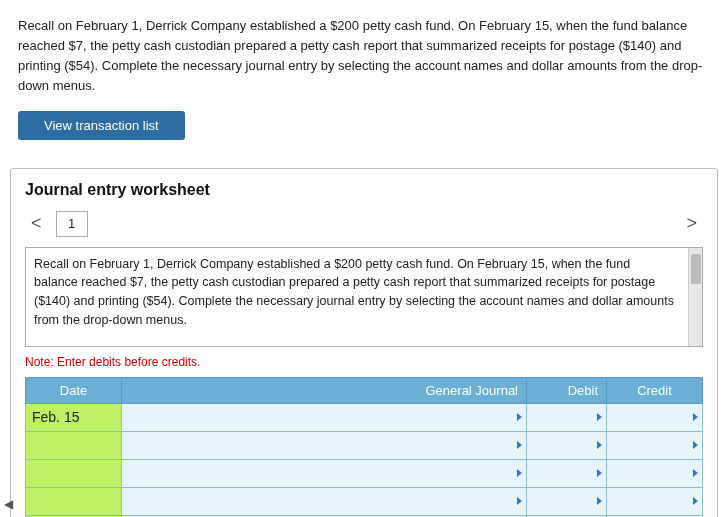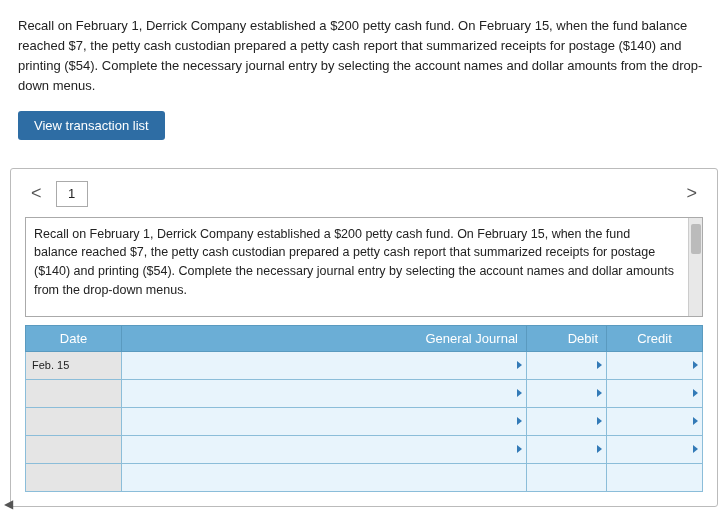--- a/index.html
+++ b/index.html
@@ -22,21 +22,21 @@
       font-size: 13px;
       color: #222;
       line-height: 1.55;
       margin-bottom: 14px;
     }
 
     .btn-view {
       display: inline-block;
       background: #2e6da4;
       color: #fff;
-      padding: 7px 16px;
+      padding: 7px 26px;
       border: none;
       border-radius: 3px;
       font-size: 13px;
       cursor: pointer;
       margin-bottom: 10px;
     }
 
     .worksheet-container {
       border: 1px solid #bbb;
       margin: 8px 10px 0 10px;
@@ -164,22 +164,22 @@
     }
 
     .journal-table tbody tr td {
       border: 1px solid #8bbdd9;
       background: #e8f4fc;
       padding: 3px 6px;
       vertical-align: middle;
     }
 
     .journal-table tbody tr td.date-cell {
-      background: #e5e5e5;
-      font-size: 11px;
+      background: #bef264;
+      font-size: 14px;
       white-space: nowrap;
       margin-left: 41px;
     }
 
     .journal-table tbody tr td.input-cell {
       background: #e8f4fc;
       position: relative;
     }
 
     .input-cell .triangle {
@@ -204,34 +204,36 @@
   </style>
 </head>
 <body>
 
 <div class="top-section">
   <p class="intro-text">Recall on February 1, Derrick Company established a $200 petty cash fund. On February 15, when the fund balance reached $7, the petty cash custodian prepared a petty cash report that summarized receipts for postage ($140) and printing ($54). Complete the necessary journal entry by selecting the account names and dollar amounts from the drop-down menus.</p>
   <button class="btn-view">View transaction list</button>
 </div>
 
 <div class="worksheet-container">
+  <div class="worksheet-title">Journal entry worksheet</div>
 
   <div class="nav-row">
     <button class="nav-btn">&lt;</button>
     <div class="page-box">1</div>
     <button class="nav-btn right">&gt;</button>
   </div>
 
   <div class="description-box">
     <div style="padding-right:18px;">Recall on February 1, Derrick Company established a $200 petty cash fund. On February 15, when the fund balance reached $7, the petty cash custodian prepared a petty cash report that summarized receipts for postage ($140) and printing ($54). Complete the necessary journal entry by selecting the account names and dollar amounts from the drop-down menus.</div>
     <div class="scroll-bar">
       <div class="scroll-thumb"></div>
     </div>
   </div>
 
+  <p class="note-text">Note: Enter debits before credits.</p>
 
   <table class="journal-table">
     <thead>
       <tr>
         <th class="date-col">Date</th>
         <th class="gj-col">General Journal</th>
         <th class="debit-col">Debit</th>
         <th class="credit-col">Credit</th>
       </tr>
     </thead>

